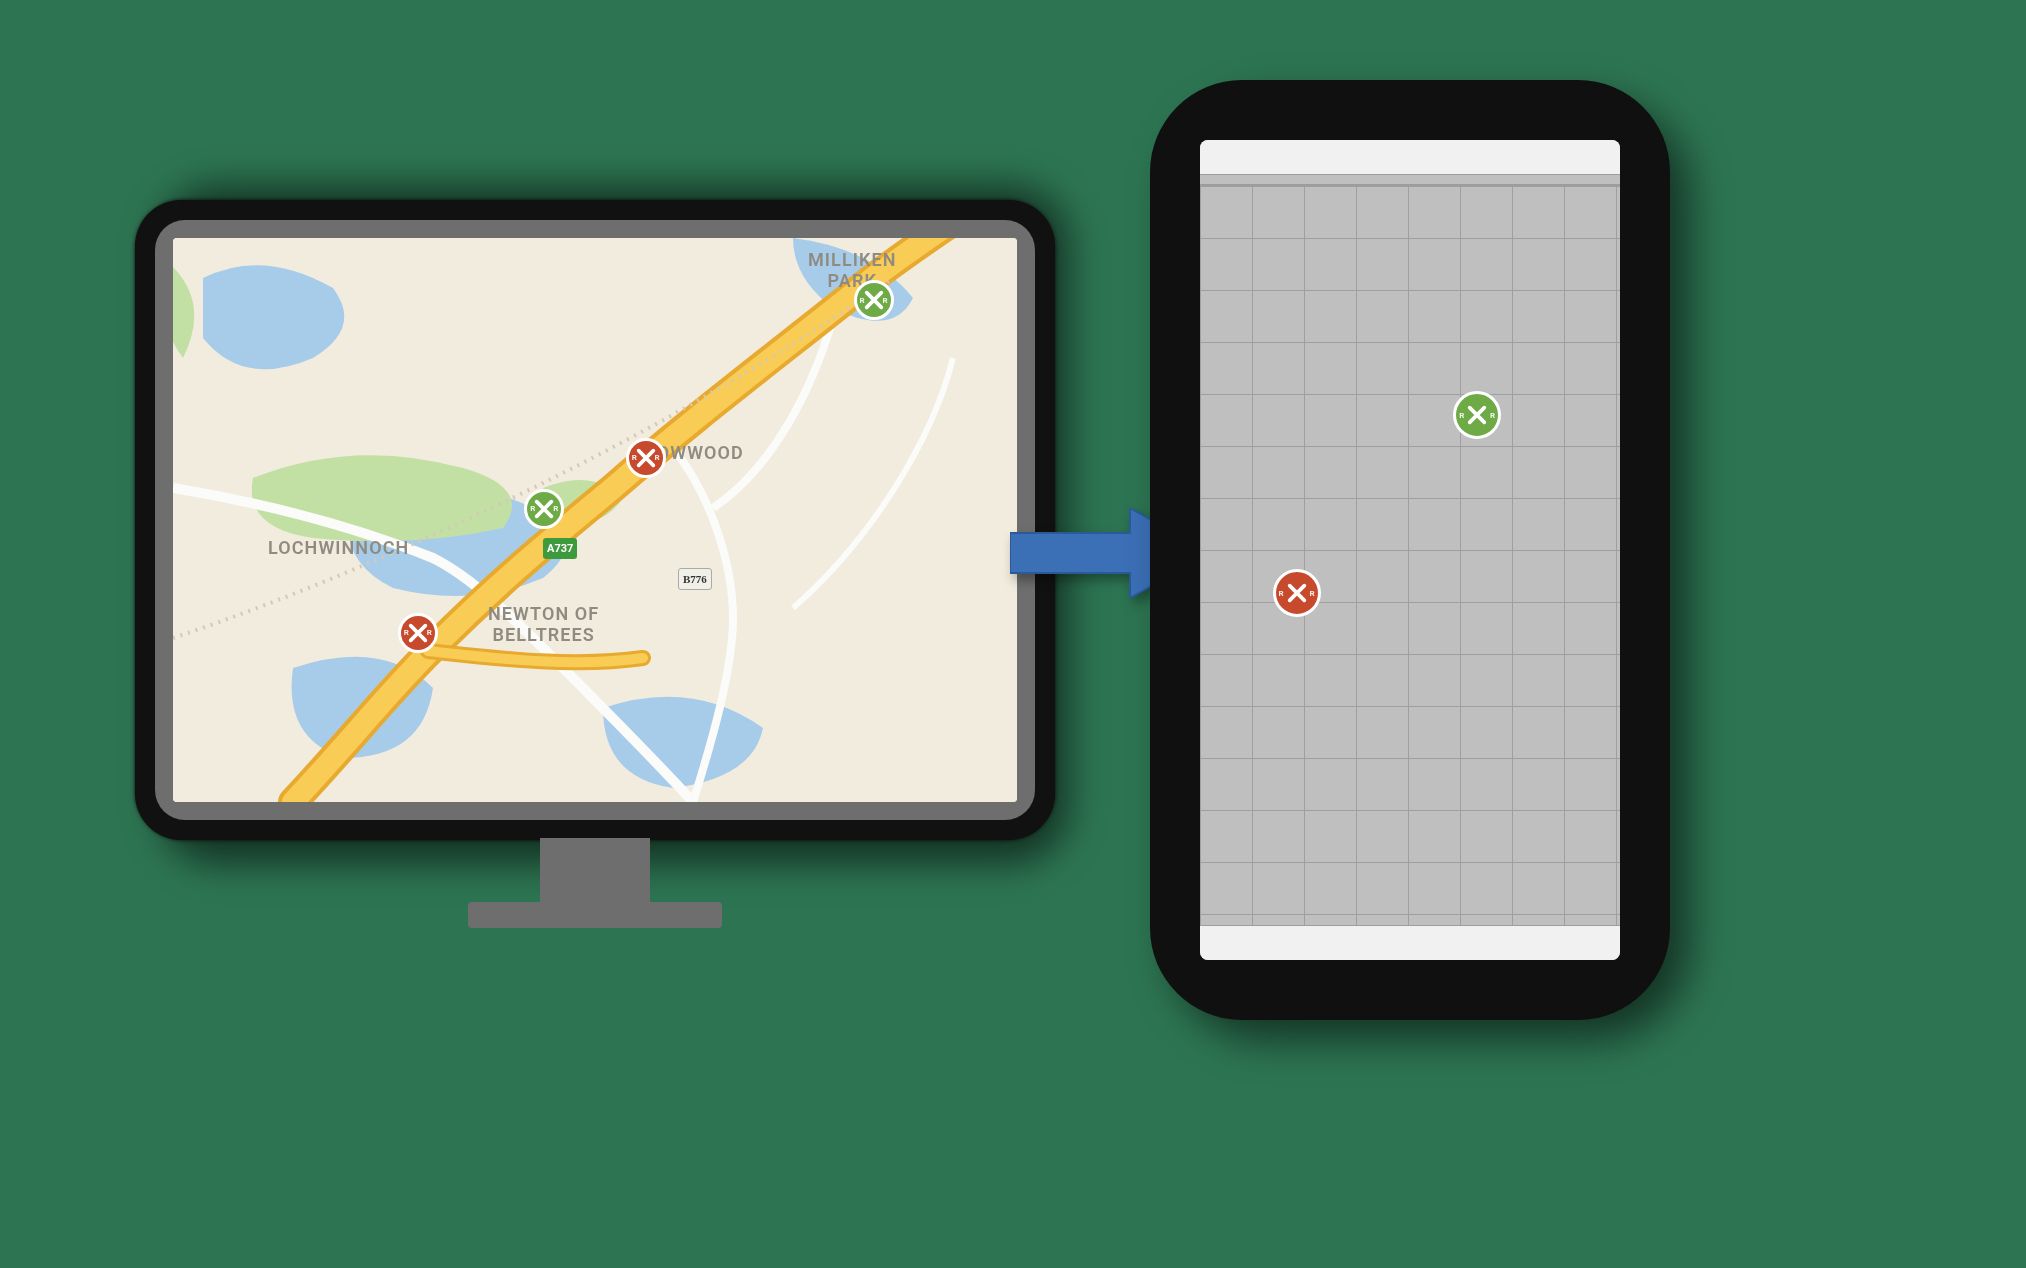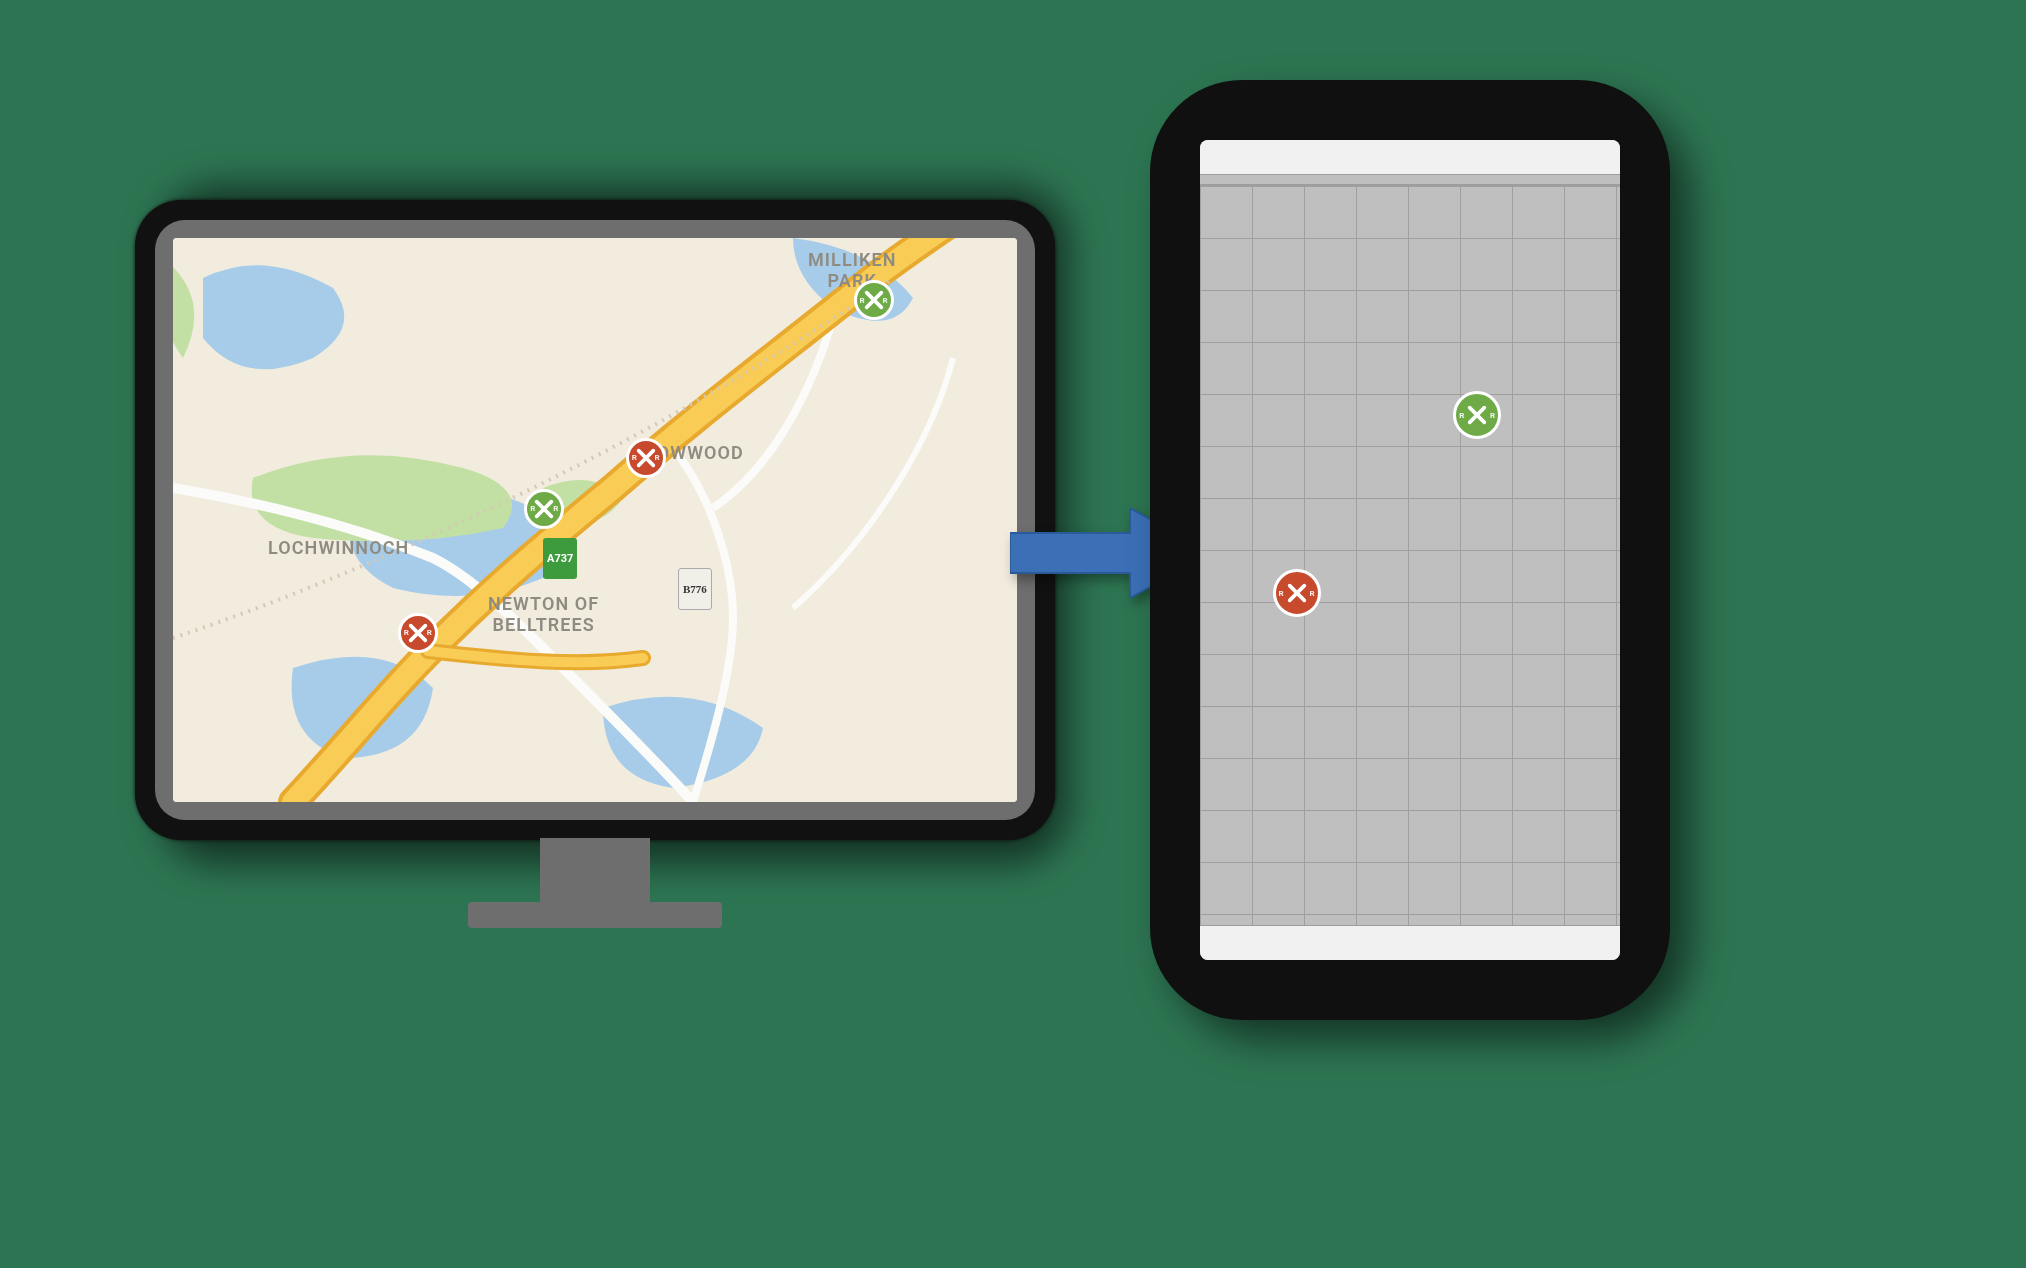--- a/index.html
+++ b/index.html
@@ -42,21 +42,21 @@
   }
 
   
   .map{position:absolute;inset:0;}
   .label{
     position:absolute;color:#8f8b80;font-weight:600;letter-spacing:.06em;
     font-size:18px;white-space:pre;text-align:center;line-height:1.15;
   }
   .shield{
     position:absolute;font-size:11px;font-weight:700;color:#fff;
-    padding:14px 4px;border-radius:3px;
+    padding:4px 4px;border-radius:3px;
   }
   .shield.green{background:#3d9a3d;}
   .shield.white{background:#f0efe8;color:#333;border:1px solid #aaa;}
 
   
   .rail-icon{
     position:absolute;width:40px;height:40px;border-radius:50%;
     display:flex;align-items:center;justify-content:center;
     border:3px solid #fff;box-sizing:border-box;
   }
@@ -139,21 +139,21 @@
         <path d="M255 413 C320 420 400 430 470 420" stroke="#e8a92f" stroke-width="16" fill="none" stroke-linecap="round"></path>
         <path d="M255 413 C320 420 400 430 470 420" stroke="#f8cc55" stroke-width="10" fill="none" stroke-linecap="round"></path>
 
         <path d="M0 400 C120 360 260 300 380 240 C500 180 620 110 720 40" stroke="#d5c8b5" stroke-width="4" fill="none" stroke-dasharray="2 6"></path>
       </svg>
 
       <div class="label" style="left:635px;top:12px;">MILLIKEN
 PARK</div>
       <div class="label" style="left:470px;top:205px;">HOWWOOD</div>
       <div class="label" style="left:95px;top:300px;">LOCHWINNOCH</div>
-      <div class="label" style="left:315px;top:356px;">NEWTON OF
+      <div class="label" style="left:315px;top:366px;">NEWTON OF
 BELLTREES</div>
 
       <div class="shield green" style="left:370px;top:300px;">A737</div>
       <div class="shield white" style="left:505px;top:330px;font-family:Liberation Serif, serif;">B776</div>
 
       <div class="rail-icon green" style="left:calc(83% - 20px);top:calc(11% - 20px);">
         <span class="rr l">R</span>
           <span class="rr r">R</span>
         <svg viewBox="0 0 24 24">
             <path d="M4 4 L20 20 M20 4 L4 20" stroke="#fff" stroke-width="4" stroke-linecap="round"></path>

